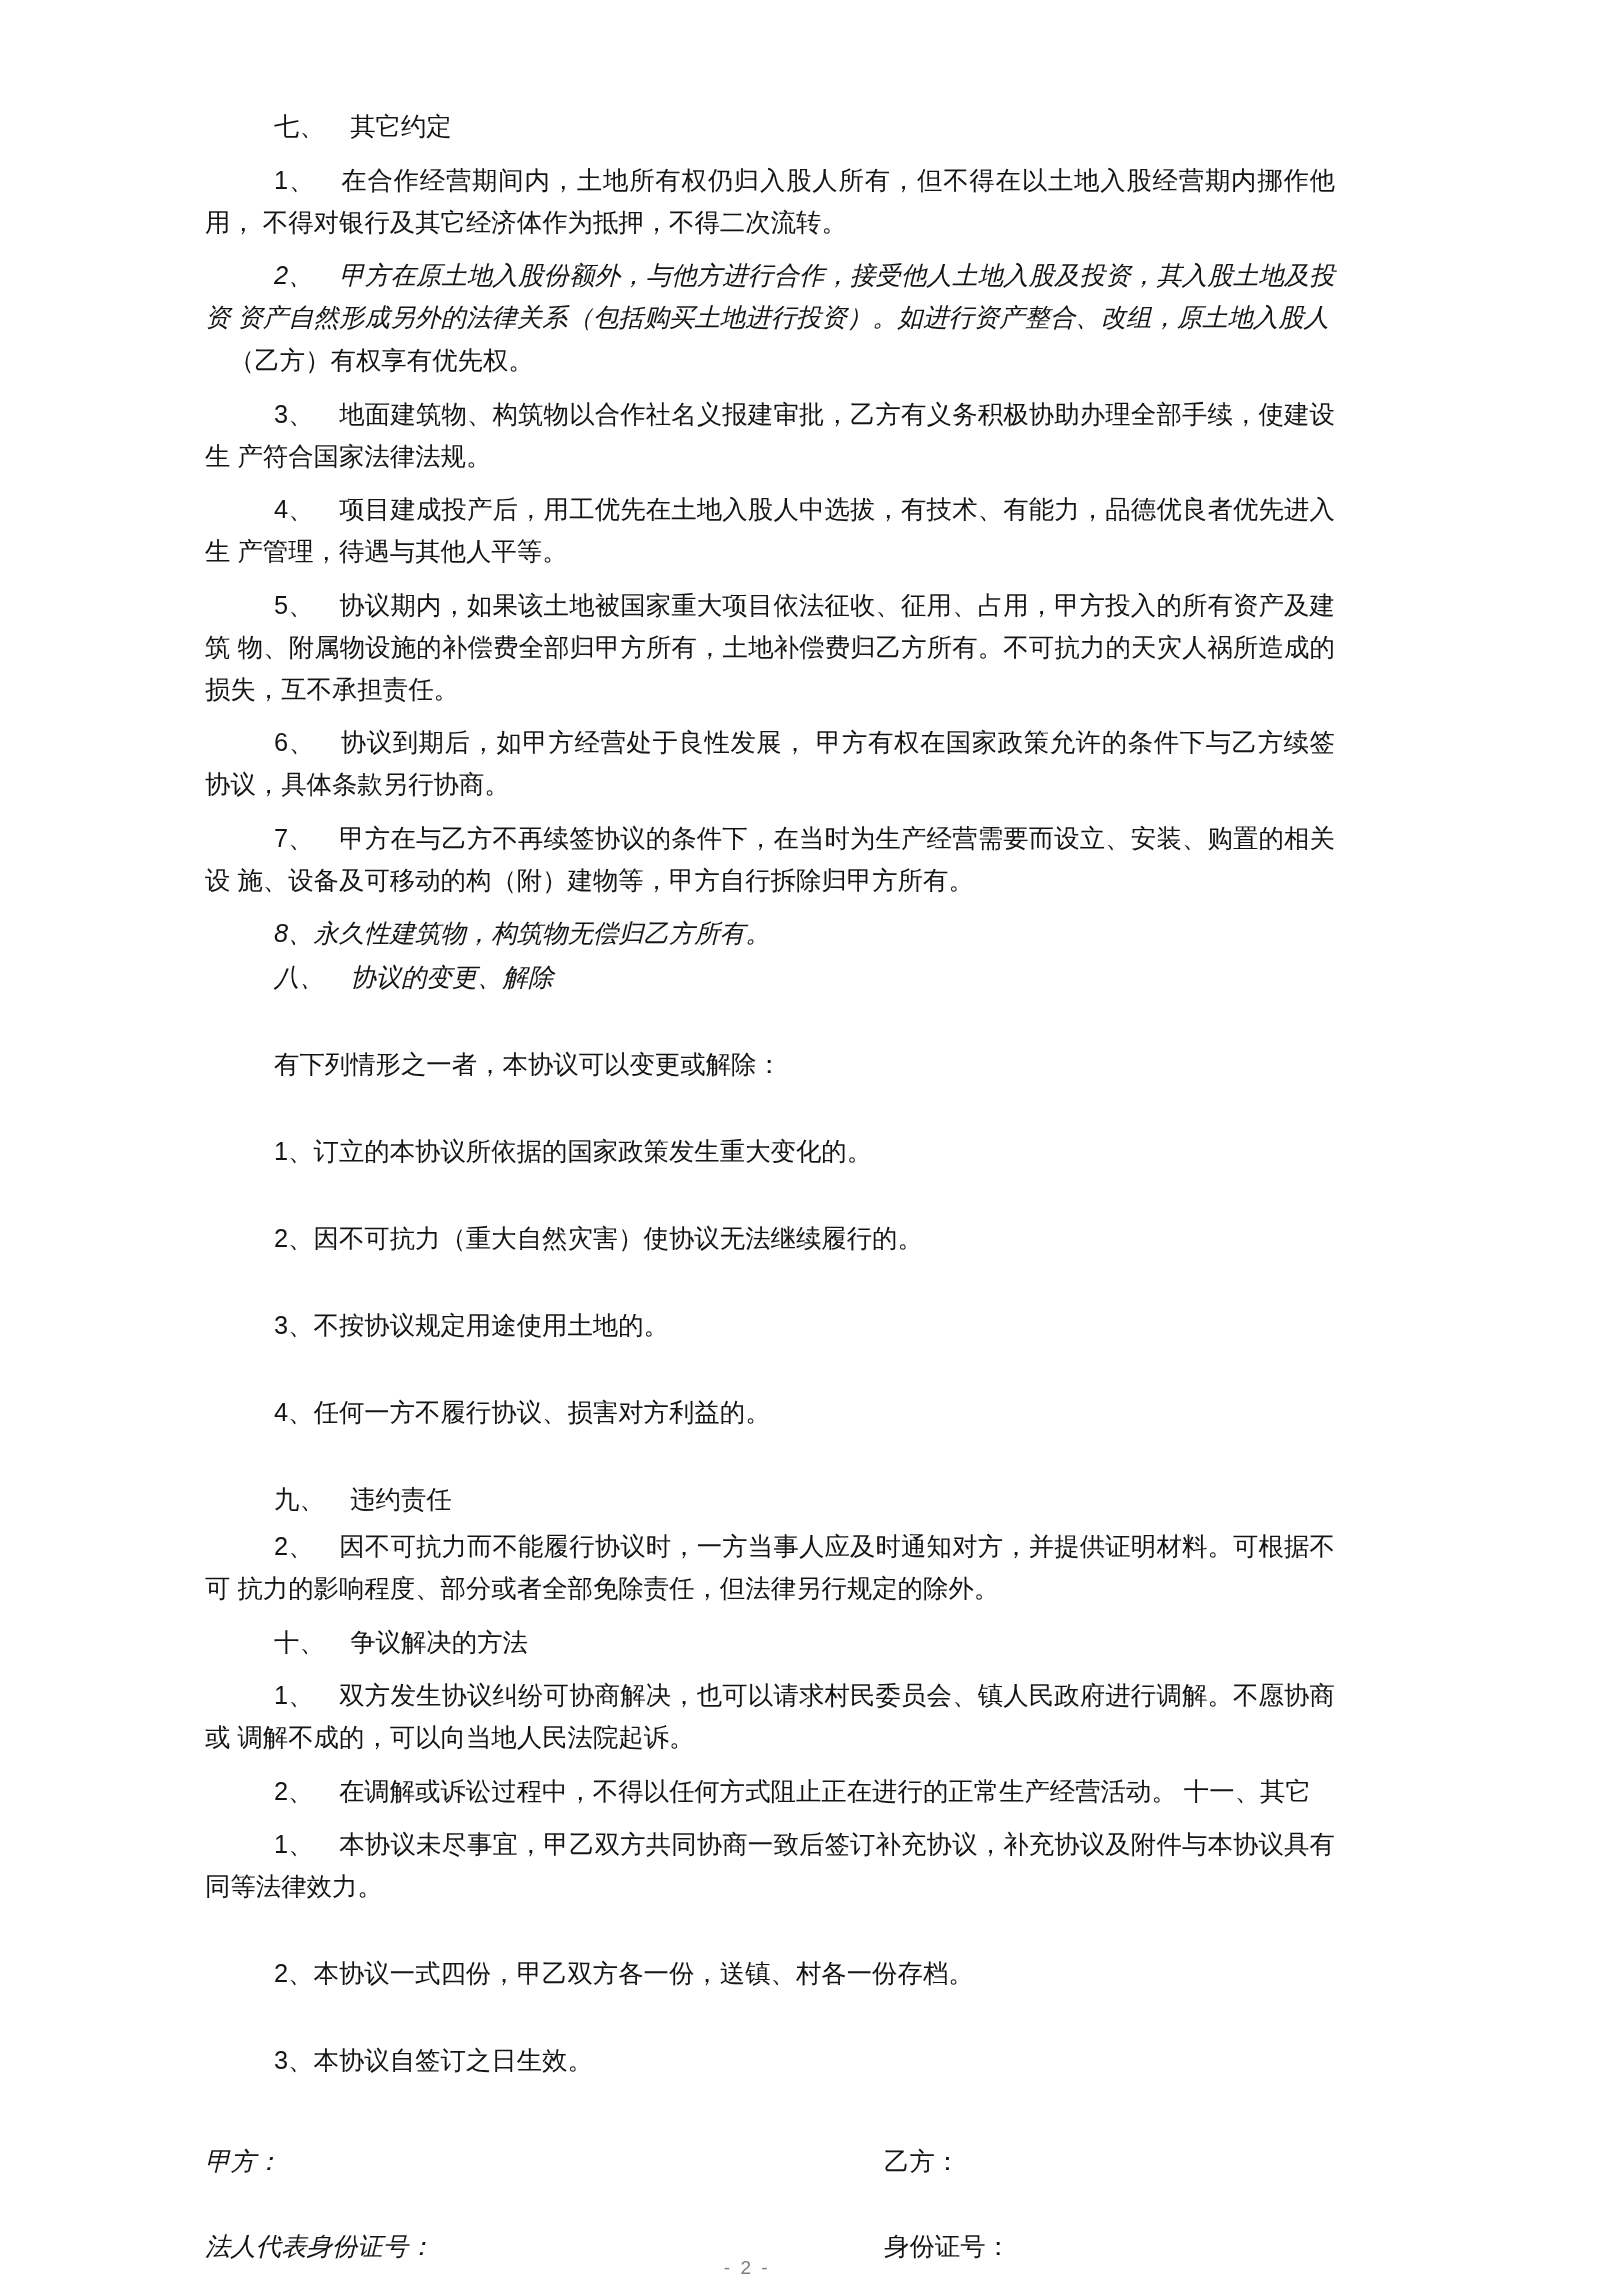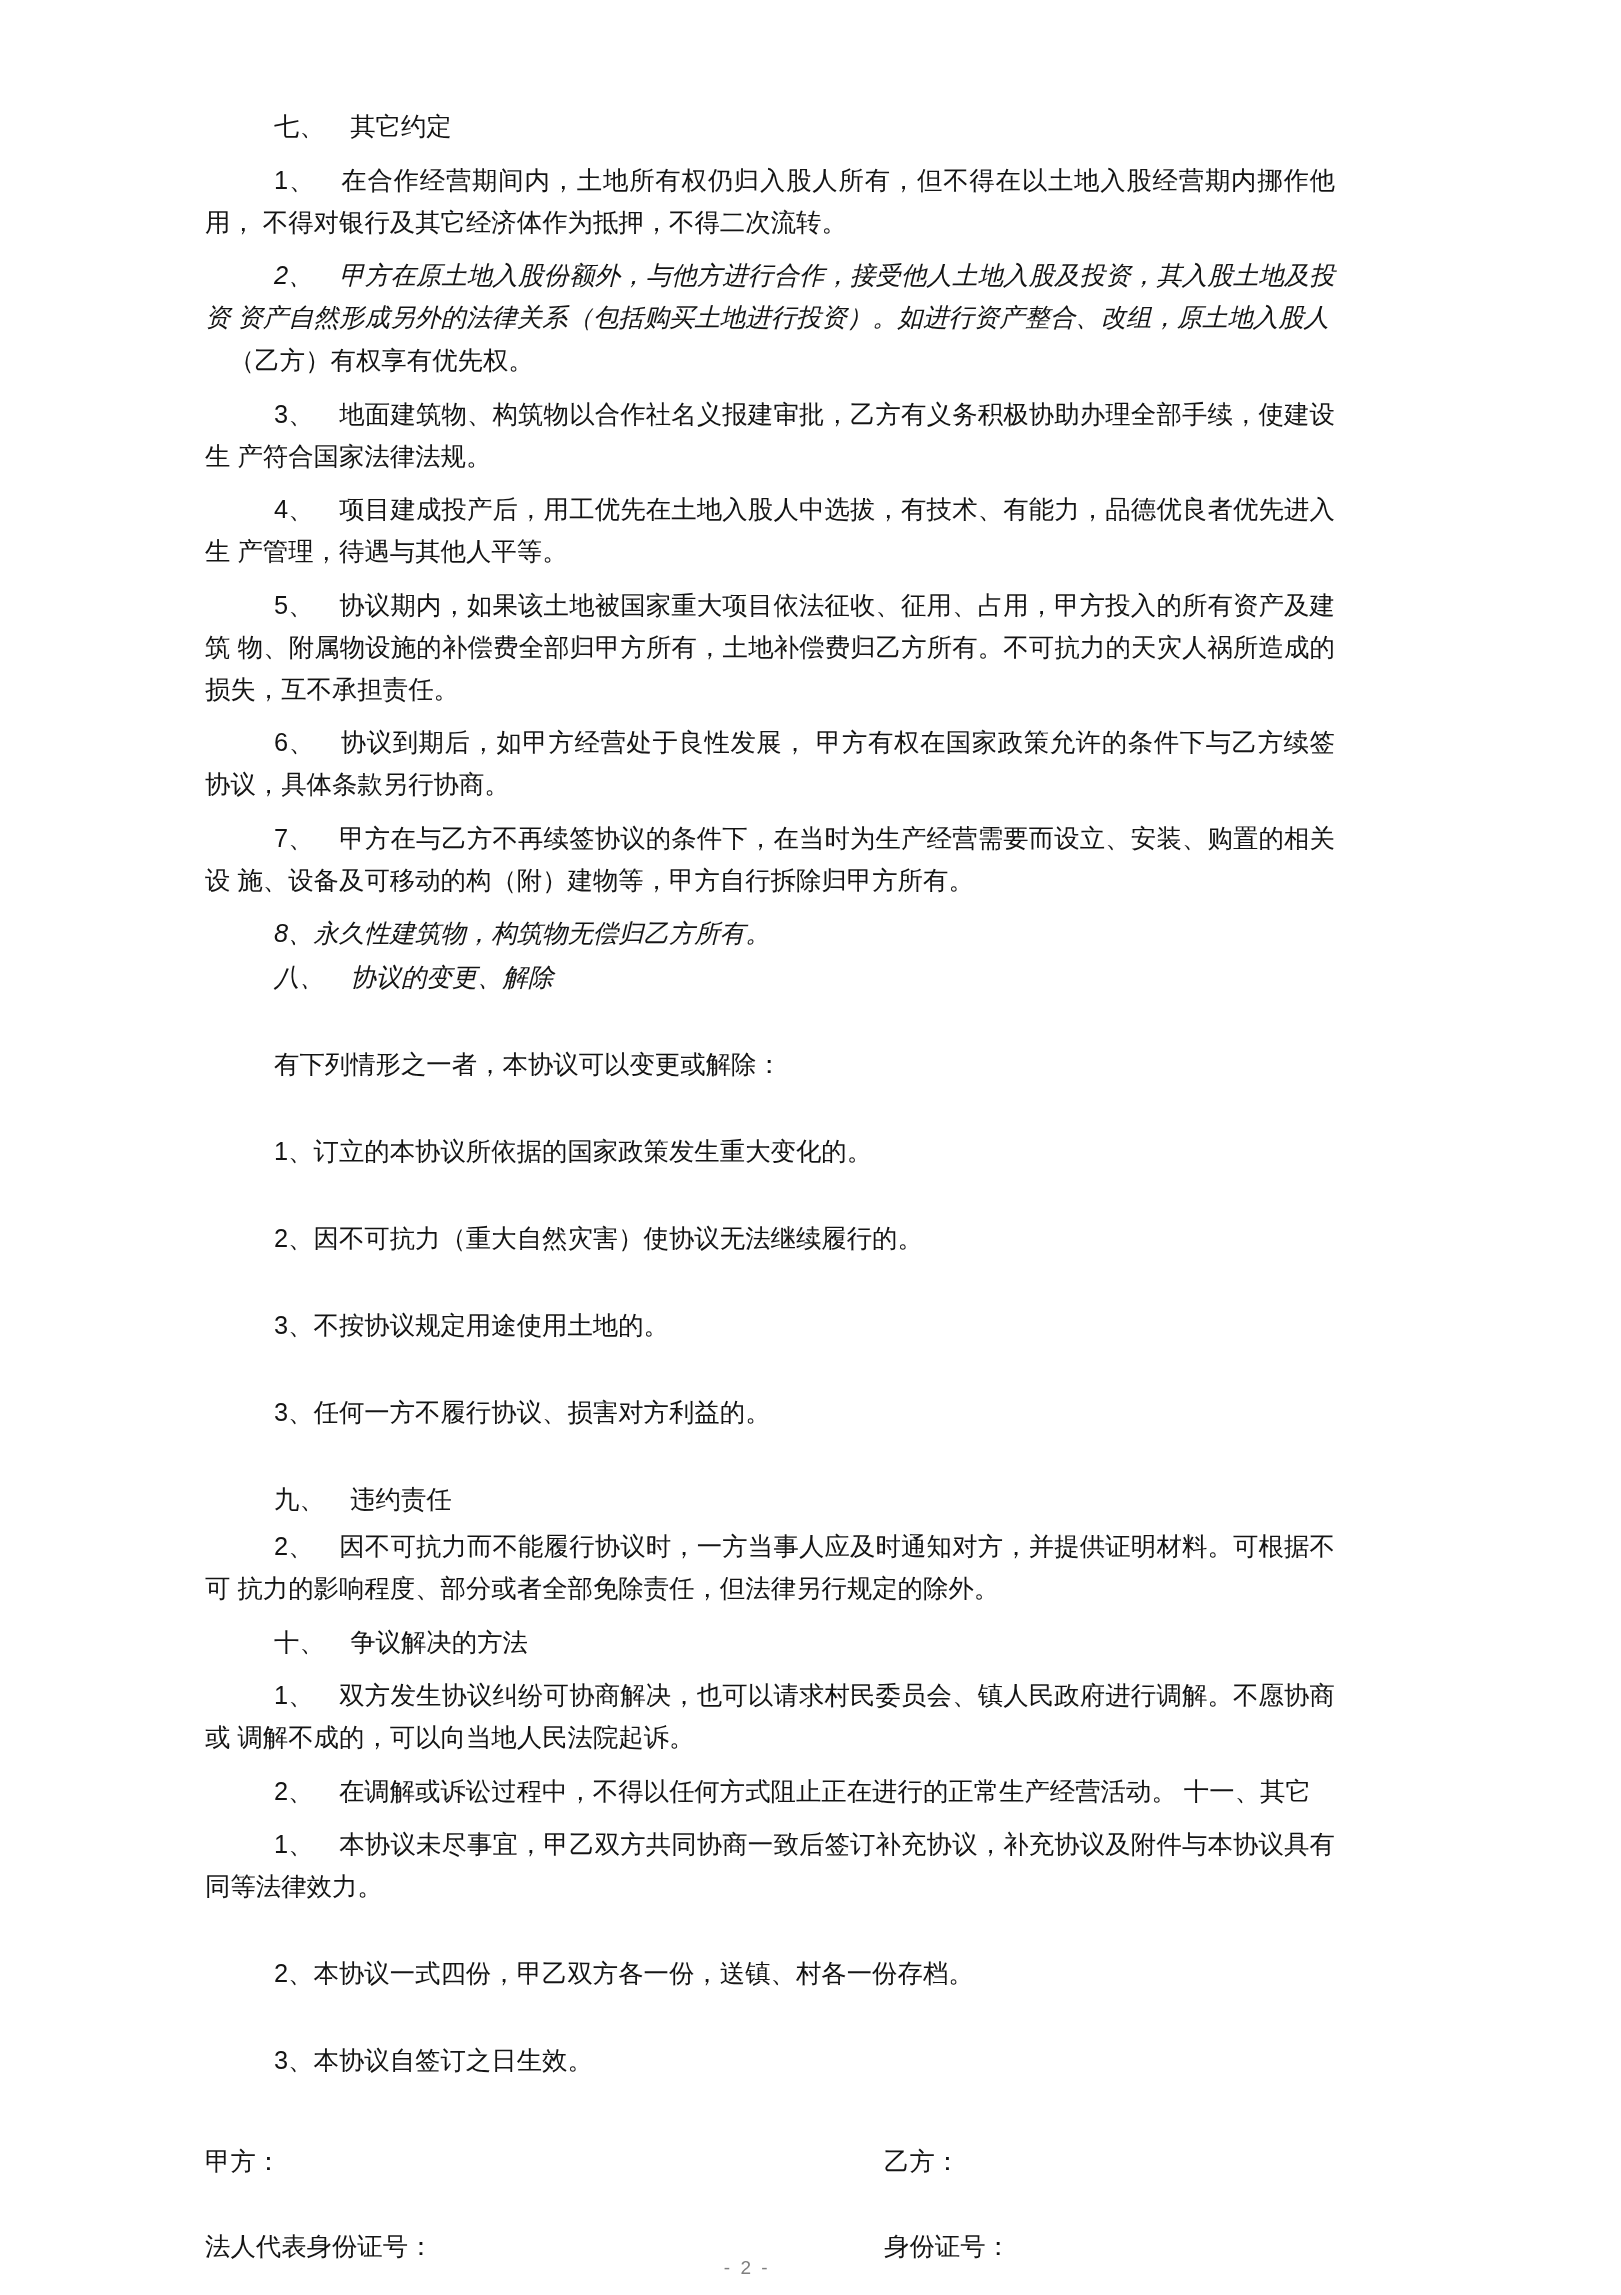--- a/index.html
+++ b/index.html
@@ -37,20 +37,21 @@
     font-size: 25.4px;
     line-height: 42px;
     margin-bottom: 43px;
     height: 42px;
   }
   .sig-left {
     position: absolute;
     left: 0;
     top: 0;
     white-space: pre;
+    font-style: italic;
   }
   .sig-right {
     position: absolute;
     left: 679px;
     top: 0;
     white-space: pre;
     text-align: right;
   }
   .footer {
     position: absolute;
@@ -76,21 +77,21 @@
   <p class="para">4、　项目建成投产后，用工优先在土地入股人中选拔，有技术、有能力，品德优良者优先进入生 产管理，待遇与其他人平等。</p>
   <p class="para">5、　协议期内，如果该土地被国家重大项目依法征收、征用、占用，甲方投入的所有资产及建筑 物、附属物设施的补偿费全部归甲方所有，土地补偿费归乙方所有。不可抗力的天灾人祸所造成的 损失，互不承担责任。</p>
   <p class="para">6、　协议到期后，如甲方经营处于良性发展， 甲方有权在国家政策允许的条件下与乙方续签协议，具体条款另行协商。</p>
   <p class="para">7、　甲方在与乙方不再续签协议的条件下，在当时为生产经营需要而设立、安装、购置的相关设 施、设备及可移动的构（附）建物等，甲方自行拆除归甲方所有。</p>
   <p class="para tight">8、永久性建筑物，构筑物无偿归乙方所有。</p>
   <p class="para tight heading">八、　协议的变更、解除</p>
   <p class="para list">有下列情形之一者，本协议可以变更或解除：</p>
   <p class="para list">1、订立的本协议所依据的国家政策发生重大变化的。</p>
   <p class="para list">2、因不可抗力（重大自然灾害）使协议无法继续履行的。</p>
   <p class="para list">3、不按协议规定用途使用土地的。</p>
-  <p class="para list">3、任何一方不履行协议、损害对方利益的。</p>
+  <p class="para list">4、任何一方不履行协议、损害对方利益的。</p>
   <p class="para list heading">九、　违约责任</p>
   <p class="para">2、　因不可抗力而不能履行协议时，一方当事人应及时通知对方，并提供证明材料。可根据不可 抗力的影响程度、部分或者全部免除责任，但法律另行规定的除外。</p>
   <p class="para heading">十、　争议解决的方法</p>
   <p class="para">1、　双方发生协议纠纷可协商解决，也可以请求村民委员会、镇人民政府进行调解。不愿协商或 调解不成的，可以向当地人民法院起诉。</p>
   <p class="para">2、　在调解或诉讼过程中，不得以任何方式阻止正在进行的正常生产经营活动。 十一、其它</p>
   <p class="para">1、　本协议未尽事宜，甲乙双方共同协商一致后签订补充协议，补充协议及附件与本协议具有 同等法律效力。</p>
   <p class="para list">2、本协议一式四份，甲乙双方各一份，送镇、村各一份存档。</p>
   <p class="para list">3、本协议自签订之日生效。</p>
 
   <div class="signature">

